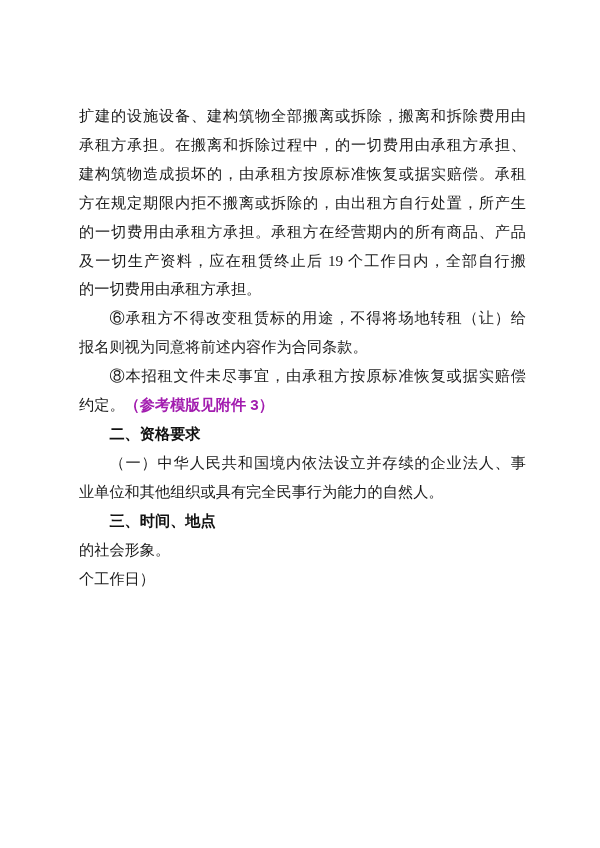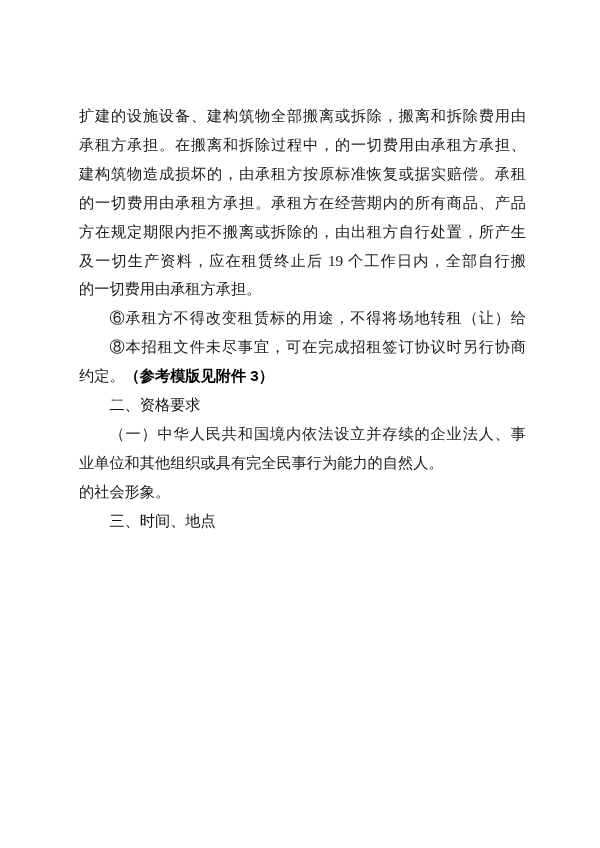--- a/index.html
+++ b/index.html
@@ -32,58 +32,60 @@
   }
   .line.short {
     text-align: left;
     text-align-last: left;
   }
   .line.indent {
     text-indent: 2em;
   }
   .heading {
     font-family: "Liberation Sans", "DejaVu Sans", sans-serif;
-    font-weight: 400;
+    font-weight: 700;
     text-align: left;
     text-align-last: left;
     text-indent: 2em;
     color: #111111;
   }
   .bold-sans {
     font-family: "Liberation Sans", "DejaVu Sans", sans-serif;
     font-weight: 700;
-    color: #000000;
+    color: #a21caf;
   }
 </style>
 </head>
 <body>
 
 <div class="page">
   <div class="textblock">
 
     <div class="line">扩建的设施设备、建构筑物全部搬离或拆除，搬离和拆除费用由</div>
     <div class="line">承租方承担。在搬离和拆除过程中，的一切费用由承租方承担、</div>
     <div class="line">建构筑物造成损坏的，由承租方按原标准恢复或据实赔偿。承租</div>
+    <div class="line">方在规定期限内拒不搬离或拆除的，由出租方自行处置，所产生</div>
     <div class="line">的一切费用由承租方承担。承租方在经营期内的所有商品、产品</div>
-    <div class="line">方在规定期限内拒不搬离或拆除的，由出租方自行处置，所产生</div>
     <div class="line">及一切生产资料，应在租赁终止后 19 个工作日内，全部自行搬</div>
     <div class="line short">的一切费用由承租方承担。</div>
 
     <div class="line indent">⑥承租方不得改变租赁标的用途，不得将场地转租（让）给</div>
 
+    <div class="line short">报名则视为同意将前述内容作为合同条款。</div>
 
-    <div class="line indent">⑧本招租文件未尽事宜，可在完成招租签订协议时另行协商</div>
+    <div class="line indent">⑧本招租文件未尽事宜，由承租方按原标准恢复或据实赔偿</div>
     <div class="line short">
       <span>约定。</span><span class="bold-sans">（参考模版见附件 3）</span>
     </div>
 
     <div class="line heading">二、资格要求</div>
 
     <div class="line indent">（一）中华人民共和国境内依法设立并存续的企业法人、事</div>
     <div class="line short">业单位和其他组织或具有完全民事行为能力的自然人。</div>
 
+    <div class="line heading">三、时间、地点</div>
+
     <div class="line short">的社会形象。</div>
 
-    <div class="line heading">三、时间、地点</div>
-
+    <div class="line short">个工作日）</div>
 
   </div>
 </div>
 
 </body></html>

